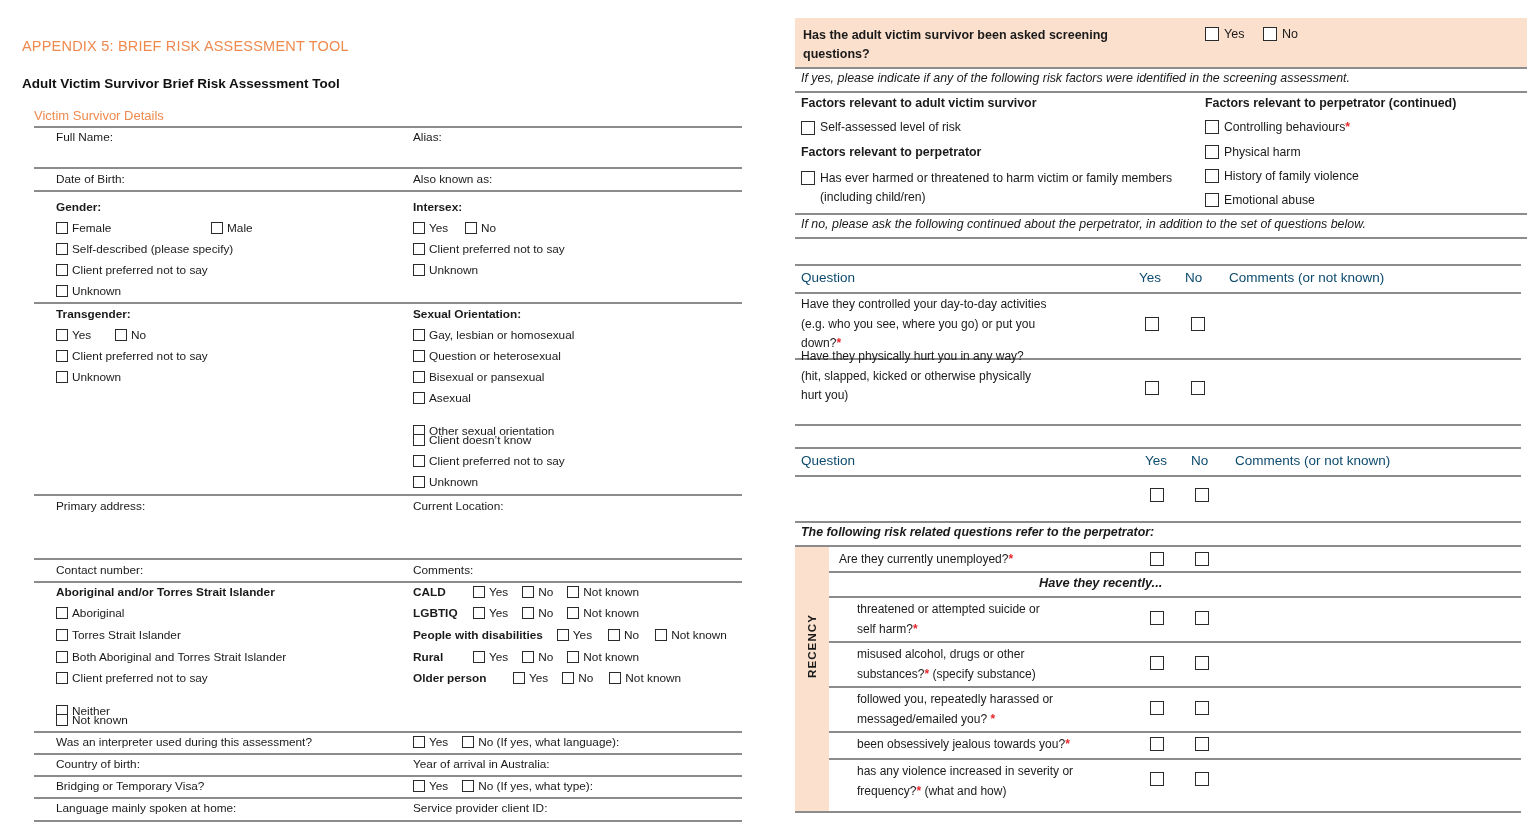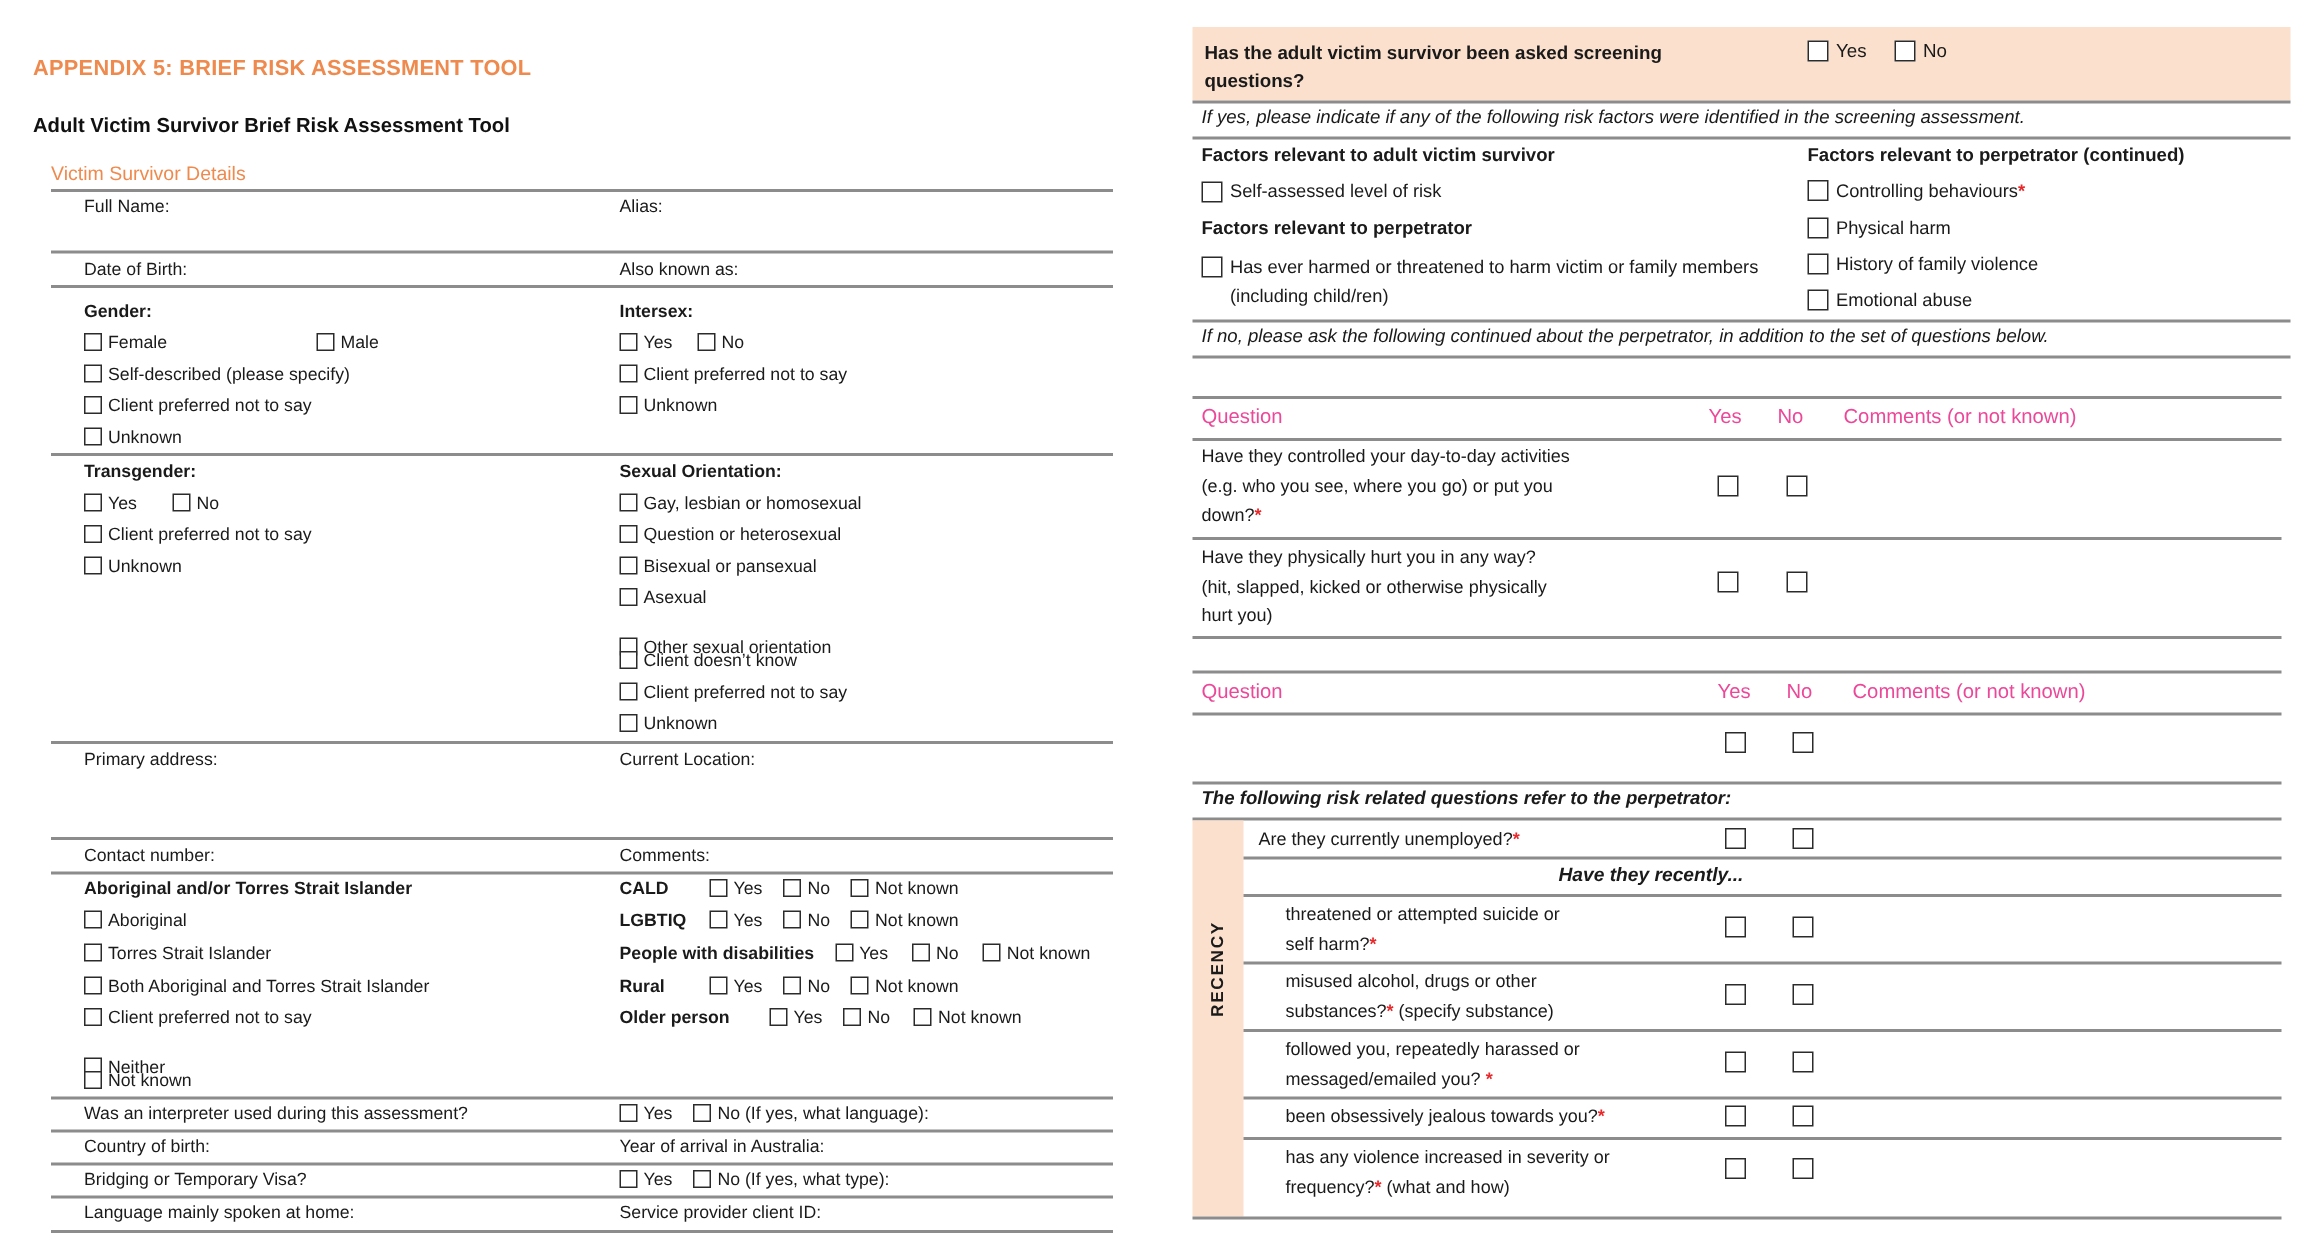--- a/index.html
+++ b/index.html
@@ -20,42 +20,42 @@
     display:inline-block;width:12px;height:12px;
     border:1.5px solid #2b2b2b;background:#fff;
   }
   .ast{color:#e8282b;font-weight:700;}
   .bold{font-weight:700;}
   .ital{font-style:italic;}
 
   
   #left{position:absolute;left:22px;top:0;width:720px;height:830px;}
   #appendix-title{
-    position:absolute;left:0;top:38px;font-size:14.5px;font-weight:700;
+    position:absolute;left:0;top:38px;font-size:14.5px;font-weight:400;
     color:#ef8a4e;letter-spacing:.2px;
   }
   #doc-subtitle{
     position:absolute;left:0;top:76px;font-size:13.5px;font-weight:700;color:#111;
   }
   #vs-details{
     position:absolute;left:12px;top:108px;font-size:13px;color:#ef8a4e;
   }
   .lrule{position:absolute;left:12px;width:708px;background:#8c8c8c;height:1.6px;}
   .ltxt{position:absolute;font-size:11.8px;color:#1a1a1a;white-space:nowrap;}
   .lcol1{left:34px;}
   .lcol2{left:391px;}
   .copt{position:absolute;font-size:11.8px;display:flex;align-items:center;white-space:nowrap;}
 
   
   #right{position:absolute;left:795px;top:0;width:735px;height:830px;}
   .rrule{position:absolute;left:0;background:#8c8c8c;height:1.6px;}
   .rtxt{position:absolute;font-size:12px;color:#1a1a1a;}
   .peach{background:#fbe0cd;}
 
-  .qhdr{position:absolute;font-size:13.5px;color:#ec4899;}
+  .qhdr{position:absolute;font-size:13.5px;color:#0c4a6e;}
   .qtext{position:absolute;font-size:12px;color:#1a1a1a;line-height:19.5px;}
   .qbox{position:absolute;}
 
   #recency-band{
     position:absolute;left:0;top:547px;width:34px;height:264px;background:#fbe0cd;
   }
   #recency-label{
     position:absolute;left:-48px;top:640px;width:130px;
     transform:rotate(-90deg);transform-origin:center center;
     font-size:11.5px;font-weight:700;letter-spacing:1.1px;color:#1a1a1a;
@@ -348,21 +348,21 @@
 
     <div class="qtext" style="left:6px;top:295px;width:330px">
       <span>Have they controlled your day-to-day activities</span><br>
       <span>(e.g. who you see, where you go) or put you</span><br>
       <span>down?</span><span class="ast">*</span>
     </div>
     <span class="cb-lg qbox" style="left:350px;top:317px"></span>
     <span class="cb-lg qbox" style="left:396px;top:317px"></span>
     <div class="rrule" style="top:358px;width:726px"></div>
 
-    <div class="qtext" style="left:6px;top:362px;width:330px">
+    <div class="qtext" style="left:6px;top:347px;width:330px">
       <span>Have they physically hurt you in any way?</span><br>
       <span>(hit, slapped, kicked or otherwise physically</span><br>
       <span>hurt you)</span>
     </div>
     <span class="cb-lg qbox" style="left:350px;top:381px"></span>
     <span class="cb-lg qbox" style="left:396px;top:381px"></span>
     <div class="rrule" style="top:424px;width:726px"></div>
 
     <div class="rrule" style="top:447px;width:726px"></div>
     <div class="qhdr" style="left:6px;top:453px">Question</div>

